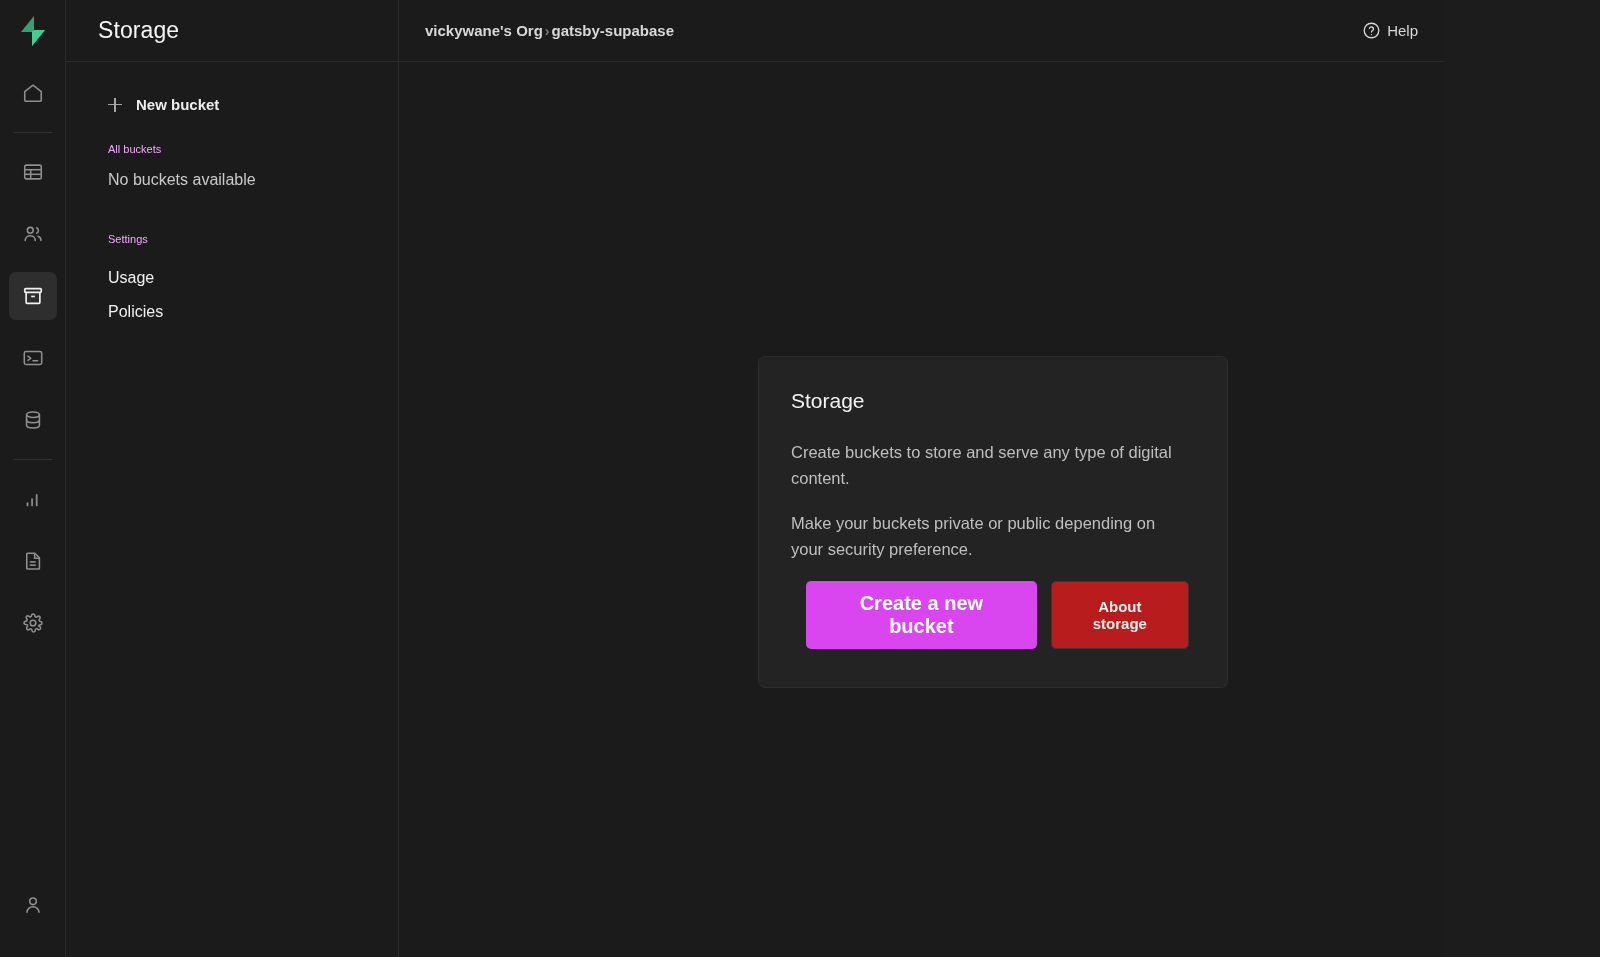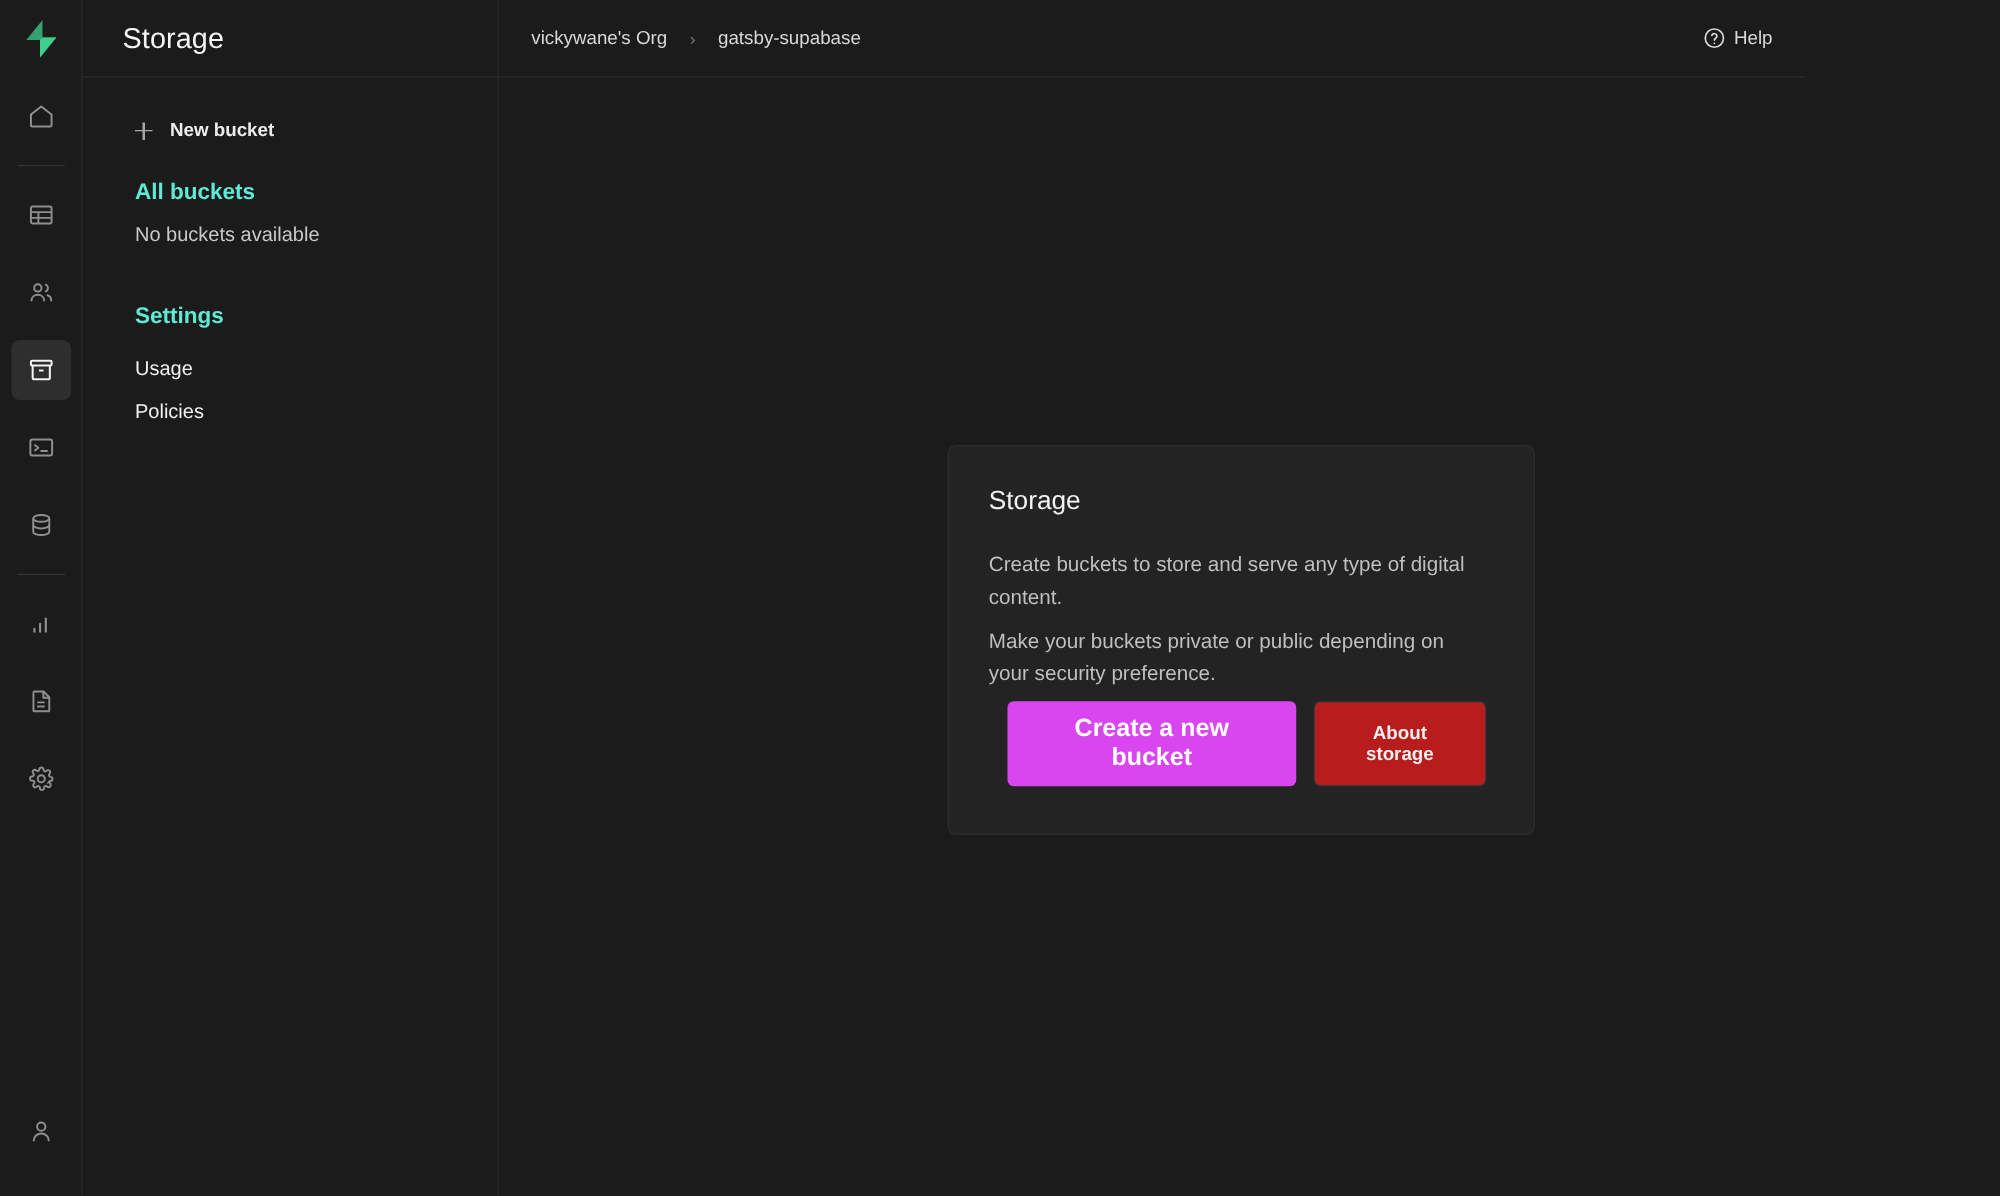--- a/index.html
+++ b/index.html
@@ -56,62 +56,62 @@
   }
   .plus-ico { width:14px; height:14px; position:relative; flex:0 0 14px; }
   .plus-ico::before, .plus-ico::after {
     content:""; position:absolute; background:#a6a6a6;
   }
   .plus-ico::before { left:0; top:6px; width:14px; height:1.6px; }
   .plus-ico::after  { top:0; left:6px; height:14px; width:1.6px; }
   .new-bucket-label { font-size:15px; font-weight:700; color:#ededed; }
 
   .nav-section-label {
-    font-size:18px; color:#5eead4; font-weight:700;
+    font-size:11px; color:#f0abfc; font-weight:400;
     padding-left:42px; margin-bottom:16px;
   }
   .nav-muted-row {
     font-size:16px; color:#c9c9c9; font-weight:400;
     padding-left:42px; margin-bottom:44px;
   }
   .nav-link {
     font-size:16px; color:#f0f0f0; font-weight:400;
     padding:8px 0 8px 42px;
   }
 
   
   .main { flex:1 1 auto; height:957px; display:flex; flex-direction:column; background:#1b1b1b; }
   .topbar {
     height:62px; flex:0 0 62px;
     border-bottom:1px solid #2b2b2b;
     display:flex; align-items:center; justify-content:space-between;
     padding:0 18px 0 26px;
   }
-  .crumbs { display:flex; align-items:center; gap:18px; }
+  .crumbs { display:flex; align-items:center; gap:2px;font-weight:bold; }
   .crumb { font-size:15px; color:#d8d8d8; }
   .crumb-sep { color:#7a7a7a; font-size:14px; }
   .top-right { display:flex; align-items:center; gap:14px; }
   .help-btn { display:flex; align-items:center; gap:6px; color:#d8d8d8; font-size:15px; padding:6px 8px; }
   .feedback-btn {
     display:flex; align-items:center; gap:12px;
     background:#2b2b2b; border:1px solid #343434;
     border-radius:6px; padding:9px 16px;
     color:#ededed; font-size:15px; font-weight:700;
   }
 
   .canvas { flex:1 1 auto; position:relative; }
   .card {
     position:absolute; left:359px; top:294px;
     width:470px;
     background:#232323; border:1px solid #2d2d2d;
     border-radius:7px;
     padding:32px 38px 38px 32px;
   }
   .card-title { font-size:21px; color:#f3f3f3; margin-bottom:26px; font-weight:400; }
-  .card-p { font-size:16.5px; line-height:1.6; color:#bfbfbf; margin-bottom:8px; max-width:400px; }
+  .card-p { font-size:16.5px; line-height:1.6; color:#bfbfbf; margin-bottom:18px; max-width:400px; }
   .card-p.last { }
   .card-actions { display:flex; gap:14px; }
   .btn-primary {
     background:#d946ef; color:#ffffff;
     border:none; border-radius:5px;
     padding:11px 20px; font-size:20px; font-weight:700;
     font-family:"Liberation Sans", sans-serif;
     margin-left:15px;
   }
   .btn-secondary {

